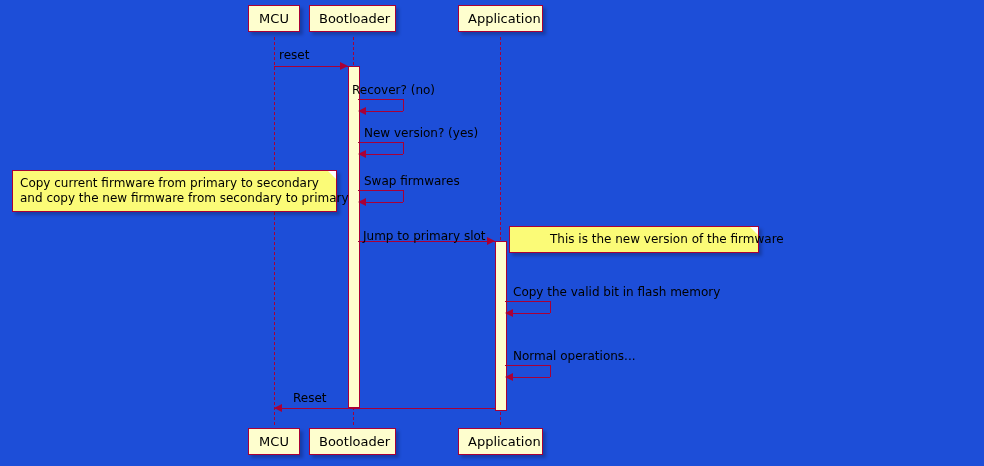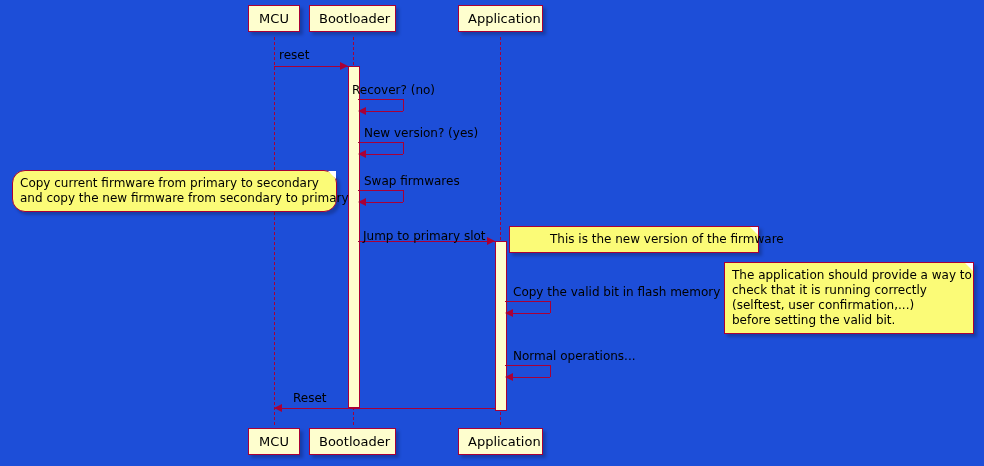--- a/index.html
+++ b/index.html
@@ -165,21 +165,17 @@
     <div class="seg-right" style="left:550px; top:365px; height:12px;"></div>
     <div class="seg-bottom" style="left:512px; top:377px; width:38px;"></div>
     <div class="arrow-head-left" style="left:505px; top:373px;"></div>
   </div>
   <div class="msg-label" style="left:513px; top:349px;">Normal operations...</div>
 
   <div class="arrow-line" style="left:274px; top:408px; width:221px;"></div>
   <div class="arrow-head-left" style="left:274px; top:404px;"></div>
   <div class="msg-label" style="left:293px; top:391px;">Reset</div>
 
-  <div class="note" style="left:12px; top:170px; width:325px;border-radius:13px;">Copy current firmware from primary to secondary
+  <div class="note" style="left:12px; top:170px; width:325px;">Copy current firmware from primary to secondary
 and copy the new firmware from secondary to primary</div>
   <div class="note" style="left:509px; top:226px; width:250px;padding-left:40px;">This is the new version of the firmware</div>
-  <div class="note" style="left:724px; top:262px; width:250px;">The application should provide a way to
-check that it is running correctly
-(selftest, user confirmation,...)
-before setting the valid bit.</div>
 
 </div>
 
 </body></html>

